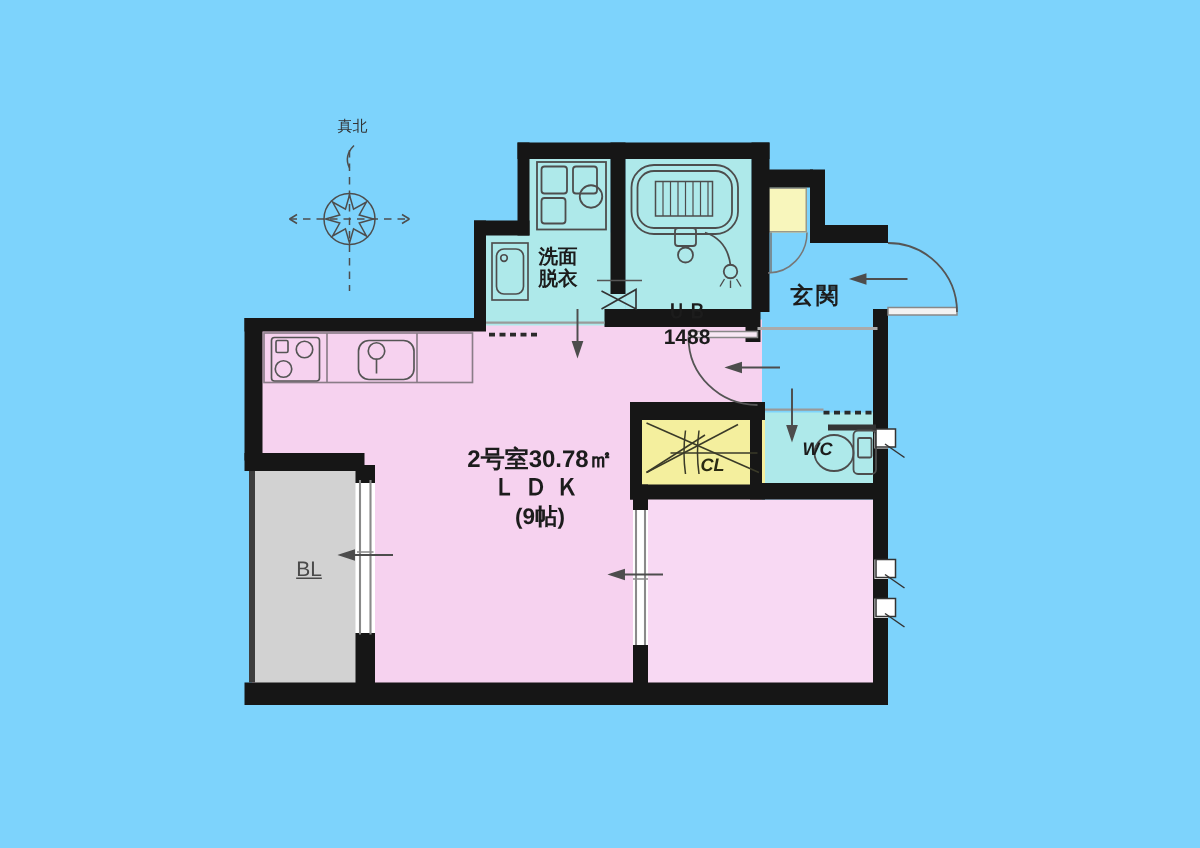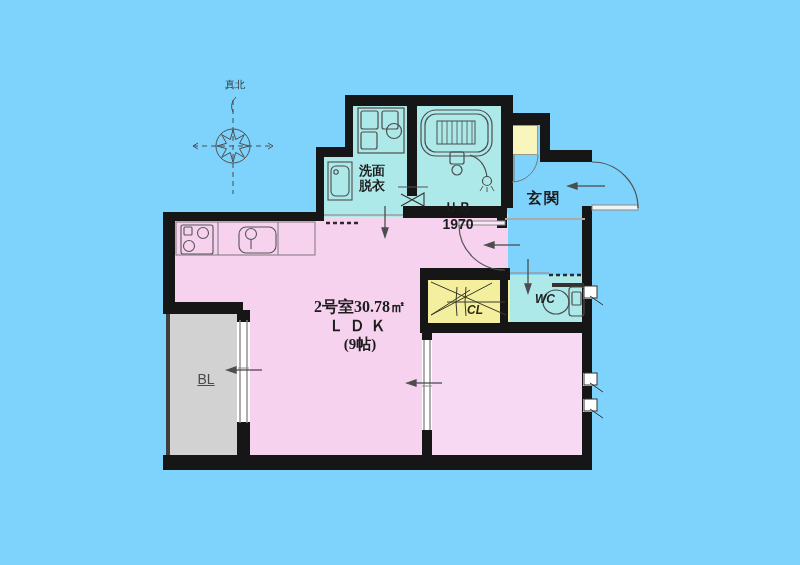--- a/index.html
+++ b/index.html
@@ -194,26 +194,26 @@
 
   <div class="lbl" style="left:215px;top:79px;width:40px;font-size:10px;color:#333;">真北</div>
 
   <div class="lbl" style="left:343px;top:163px;width:58px;font-size:13px;font-weight:bold;">
     <div>洗面</div>
     <div>脱衣</div>
   </div>
 
   <div class="lbl" style="left:430px;top:167px;width:56px;font-size:14px;font-weight:bold;margin-top:32px;">
     <div>ＵＢ</div>
-    <div>1970</div>
+    <div>1488</div>
   </div>
 
   <div class="lbl" style="left:516px;top:189px;width:56px;font-size:15px;font-weight:bold;letter-spacing:2px;">玄関</div>
 
-  <div class="lbl" style="left:278px;top:298px;width:164px;font-size:16px;font-weight:bold;font-family:Liberation Serif, serif;">
+  <div class="lbl" style="left:278px;top:298px;width:164px;font-size:16px;font-weight:bold;">
     <div>2号室30.78㎡</div>
     <div style="letter-spacing:5px;">ＬＤＫ</div>
     <div style="font-size:15px;">(9帖)</div>
   </div>
 
   <div class="lbl" style="left:460px;top:303px;width:30px;font-size:12px;font-style:italic;font-weight:bold;color:#2a2a12;">CL</div>
 
   <div class="lbl" style="left:530px;top:292px;width:30px;font-size:12px;font-style:italic;font-weight:bold;">WC</div>
 
   <div class="lbl" style="left:186px;top:371px;width:40px;font-size:14px;color:#4a4a4a;text-decoration:underline;">BL</div>

